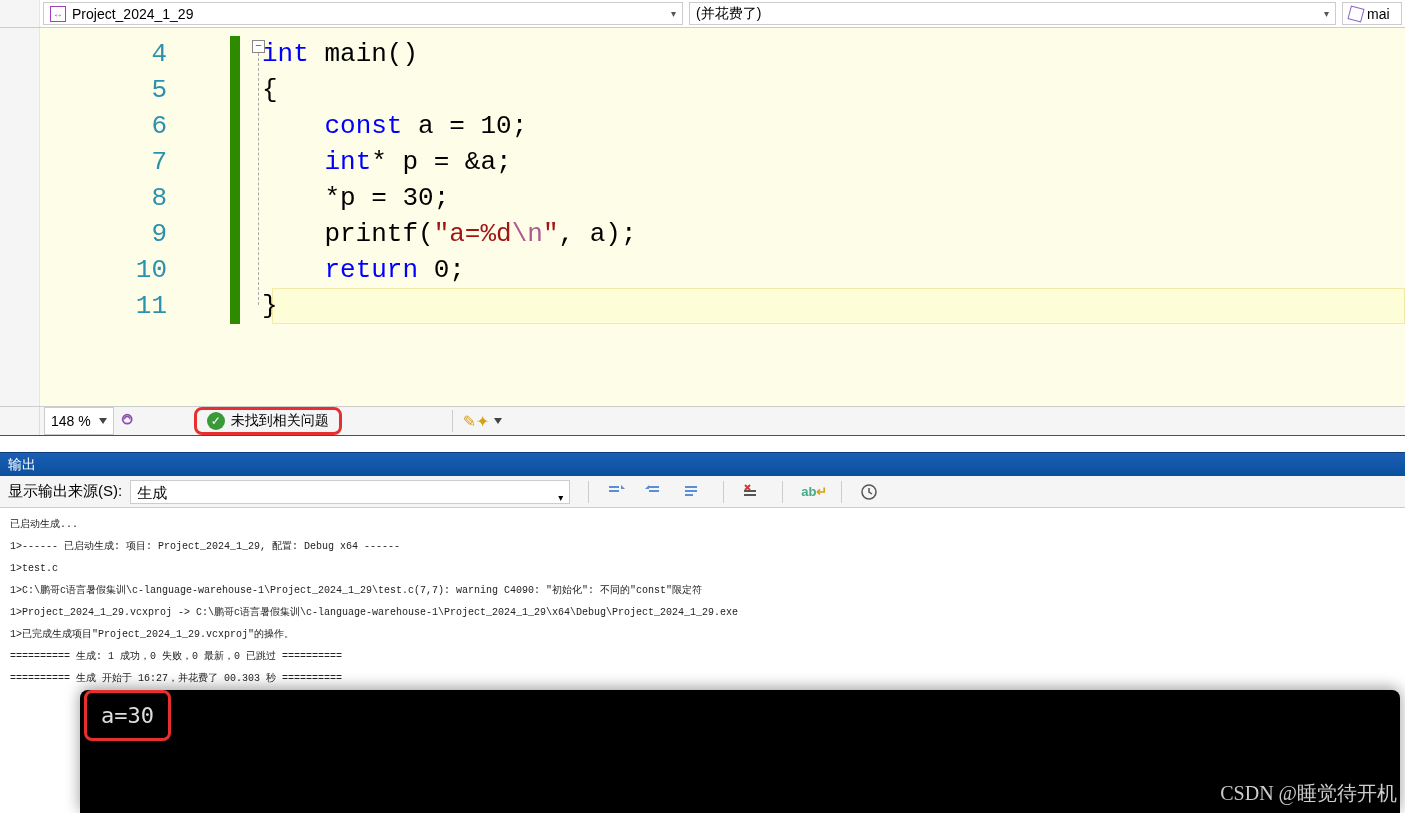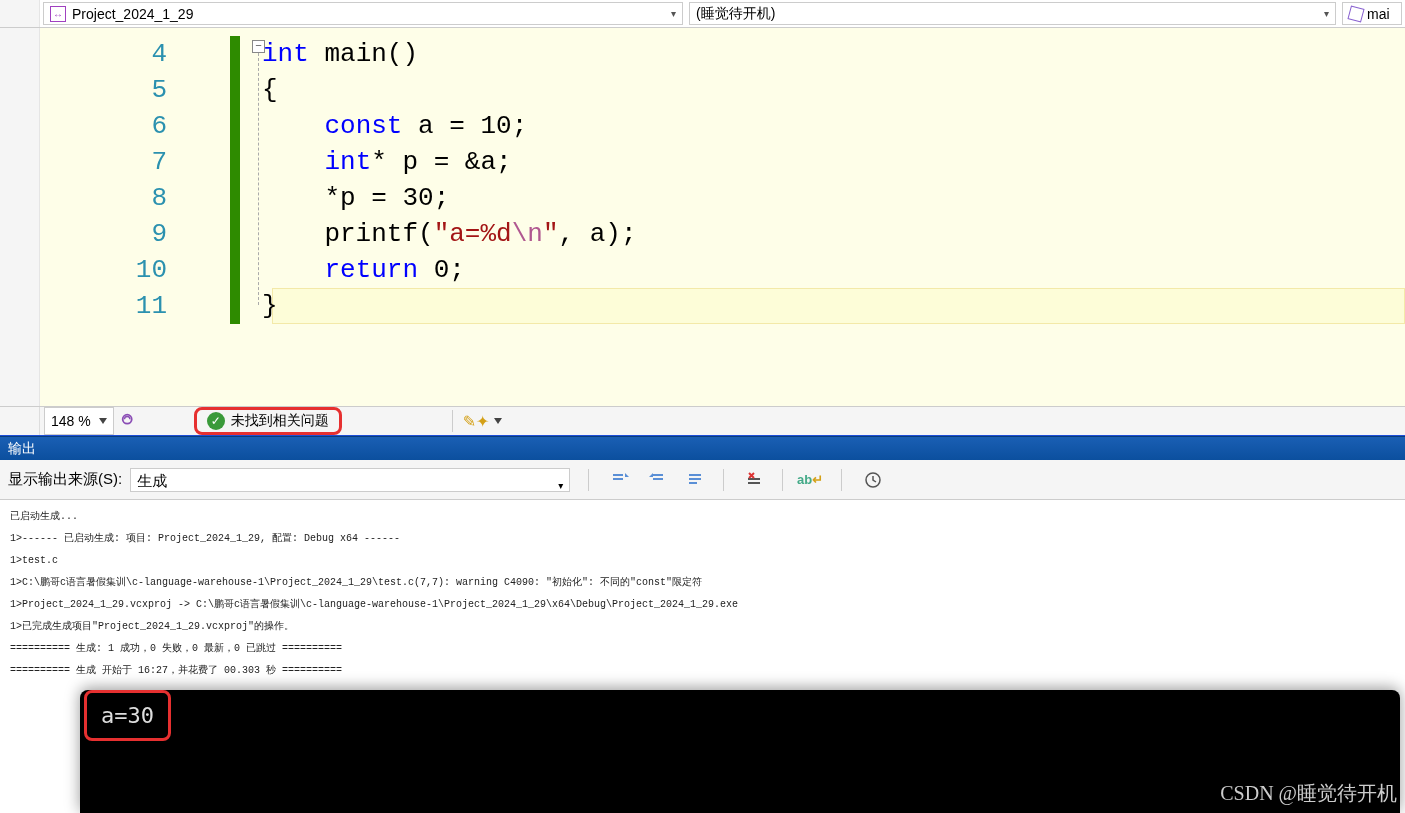--- a/index.html
+++ b/index.html
@@ -37,25 +37,25 @@
 .ed-status{height:30px;border-top:1px solid #ccc;border-bottom:1px solid #1d4ed8;background:#f5f5f5;display:flex;align-items:center;font-size:14px}
 .ed-status .spl{width:40px;height:100%;border-right:1px solid #ddd}
 .zoom{display:flex;align-items:center;height:100%;border:1px solid #ccc;padding:0 6px;background:#fff;margin:2px 0 2px 4px}
 .head-ico{width:18px;height:18px;margin:0 6px;display:inline-block}
 .status-box{display:flex;align-items:center;padding:2px 10px;margin-left:50px;border:3px solid #e63030;border-radius:8px}
 .check-ico{width:18px;height:18px;border-radius:50%;background:#3a9a3a;display:inline-flex;align-items:center;justify-content:center;color:#fff;font-size:12px;margin-right:6px}
 .sep{width:1px;height:22px;background:#ccc;margin:0 10px}
 .wand{color:#d4a017;font-size:16px}
 
 
-.out-hdr{height:24px;background:linear-gradient(#1a5fb4,#0b4f9e);color:#fff;display:flex;align-items:center;padding:0 8px;font-size:14px;border-top:1px solid #0a3d7a;}
-.out-tools{height:40px;background:#f5f5f5;border-bottom:1px solid #ccc;display:flex;align-items:center;padding:0 8px;font-size:15px}
+.out-hdr{height:24px;background:linear-gradient(#1a5fb4,#0b4f9e);color:#fff;display:flex;align-items:center;padding:0 8px;font-size:14px;border-top:1px solid #0a3d7a;margin-top:16px}
+.out-tools{height:32px;background:#f5f5f5;border-bottom:1px solid #ccc;display:flex;align-items:center;padding:0 8px;font-size:15px}
 .out-tools .dd{flex:0 0 440px;height:24px;border:1px solid #ccc;background:#fff;display:flex;align-items:flex-end;padding:0 6px;margin:0 8px}
 .out-tools .dd .arrow{margin-left:auto;font-size:10px}
-.tool-ico{width:22px;height:22px;margin:0 8px;display:inline-flex;align-items:center;justify-content:flex-end;color:#555}
+.tool-ico{width:22px;height:22px;margin:0 8px;display:inline-flex;align-items:center;justify-content:flex-start;color:#555}
 .out-body{padding:6px 10px;font-family:Liberation Mono, monospace;font-size:10px;line-height:22px;white-space:pre;color:#222;height:188px;overflow:hidden}
 
 
 .term-wrap{position:absolute;left:80px;top:690px;width:1320px;height:123px;background:#000;border-radius:8px 8px 0 0;box-shadow:0 -2px 15px rgba(0,0,0,.4)}
 .term-tabs{height:48px;background:#fff;border-radius:8px 8px 0 0;display:flex;align-items:flex-end;padding-left:20px}
 .term-tab{background:#000;color:#fff;height:42px;display:flex;align-items:center;padding:0 18px;border-radius:8px 8px 0 0;font-size:15px;font-family:"Segoe UI",sans-serif}
 .term-tab .close{margin-left:20px;font-size:18px}
 .term-icon{width:18px;height:18px;border:1px solid #777;border-radius:2px;margin-right:12px}
 .term-plus{width:42px;height:42px;display:flex;align-items:center;justify-content:center;font-size:20px;color:#444}
 .term-caret{width:30px;height:42px;display:flex;align-items:center;justify-content:center;font-size:14px;color:#444;border-left:1px solid #ddd}
@@ -69,21 +69,21 @@
 <body>
 
 <div class="nav-row">
   <div class="nav-spacer"></div>
   <div class="nav-dd" style="flex:0 0 640px">
     <span class="proj-ico">↔</span>
     <span>Project_2024_1_29</span>
     <span class="arrow">▾</span>
   </div>
   <div class="nav-dd scope">
-    <span>(睡觉待开机)</span>
+    <span>(并花费了)</span>
     <span class="arrow">▾</span>
   </div>
   <div class="nav-dd func">
     <span class="cube-ico"></span>
     <span>mai</span>
   </div>
 </div>
 
 <div class="editor-wrap">
   <div class="left-gut"></div>

